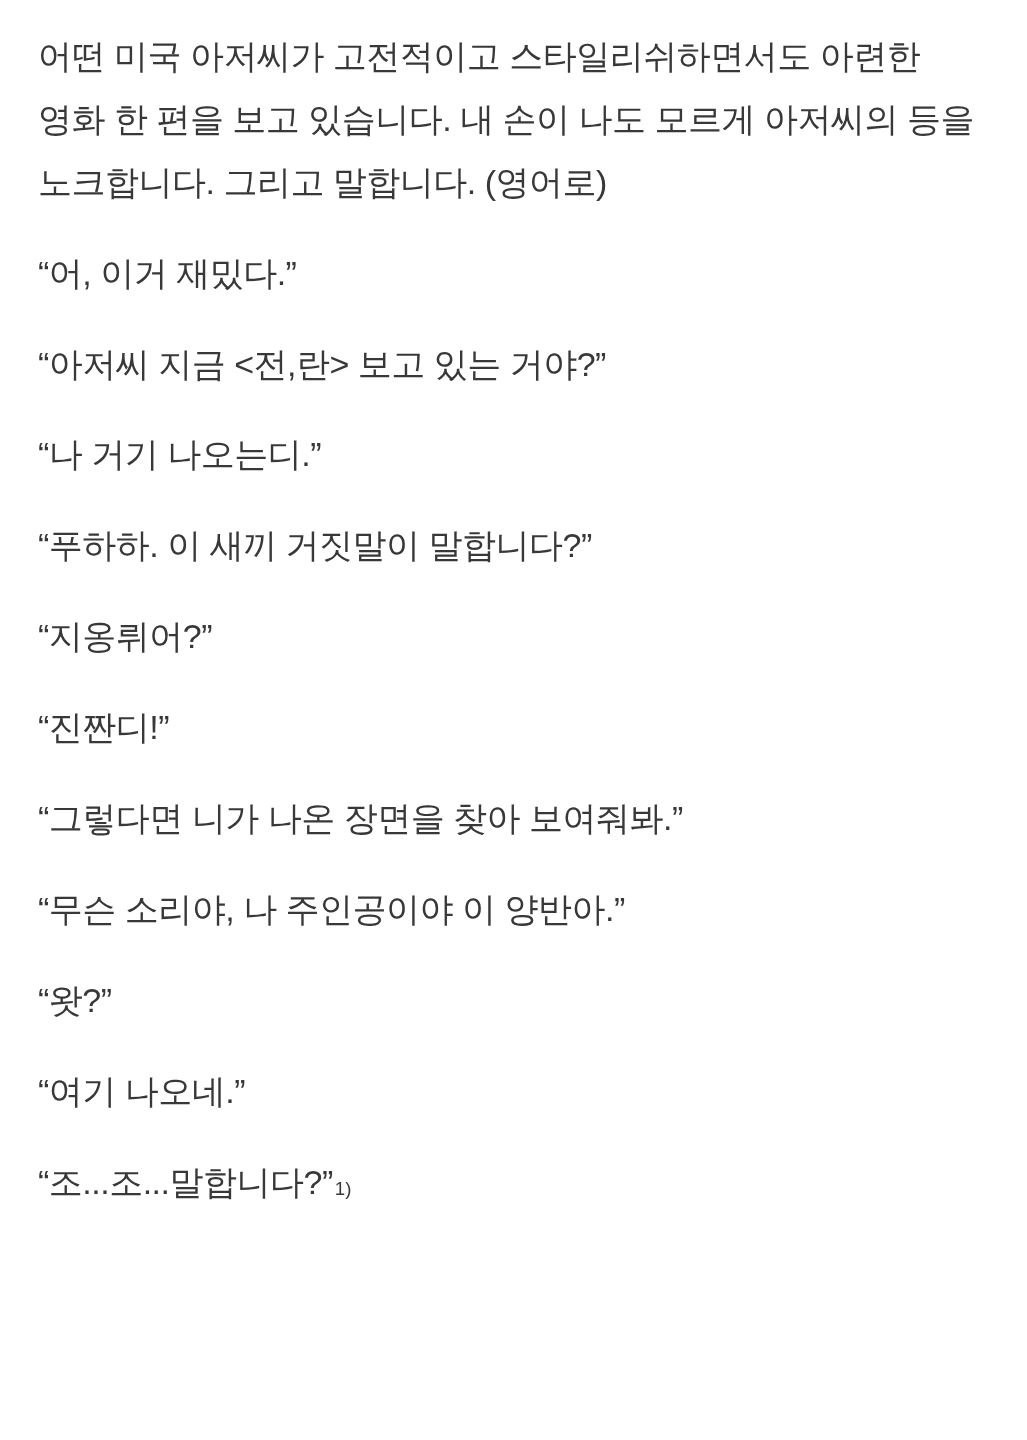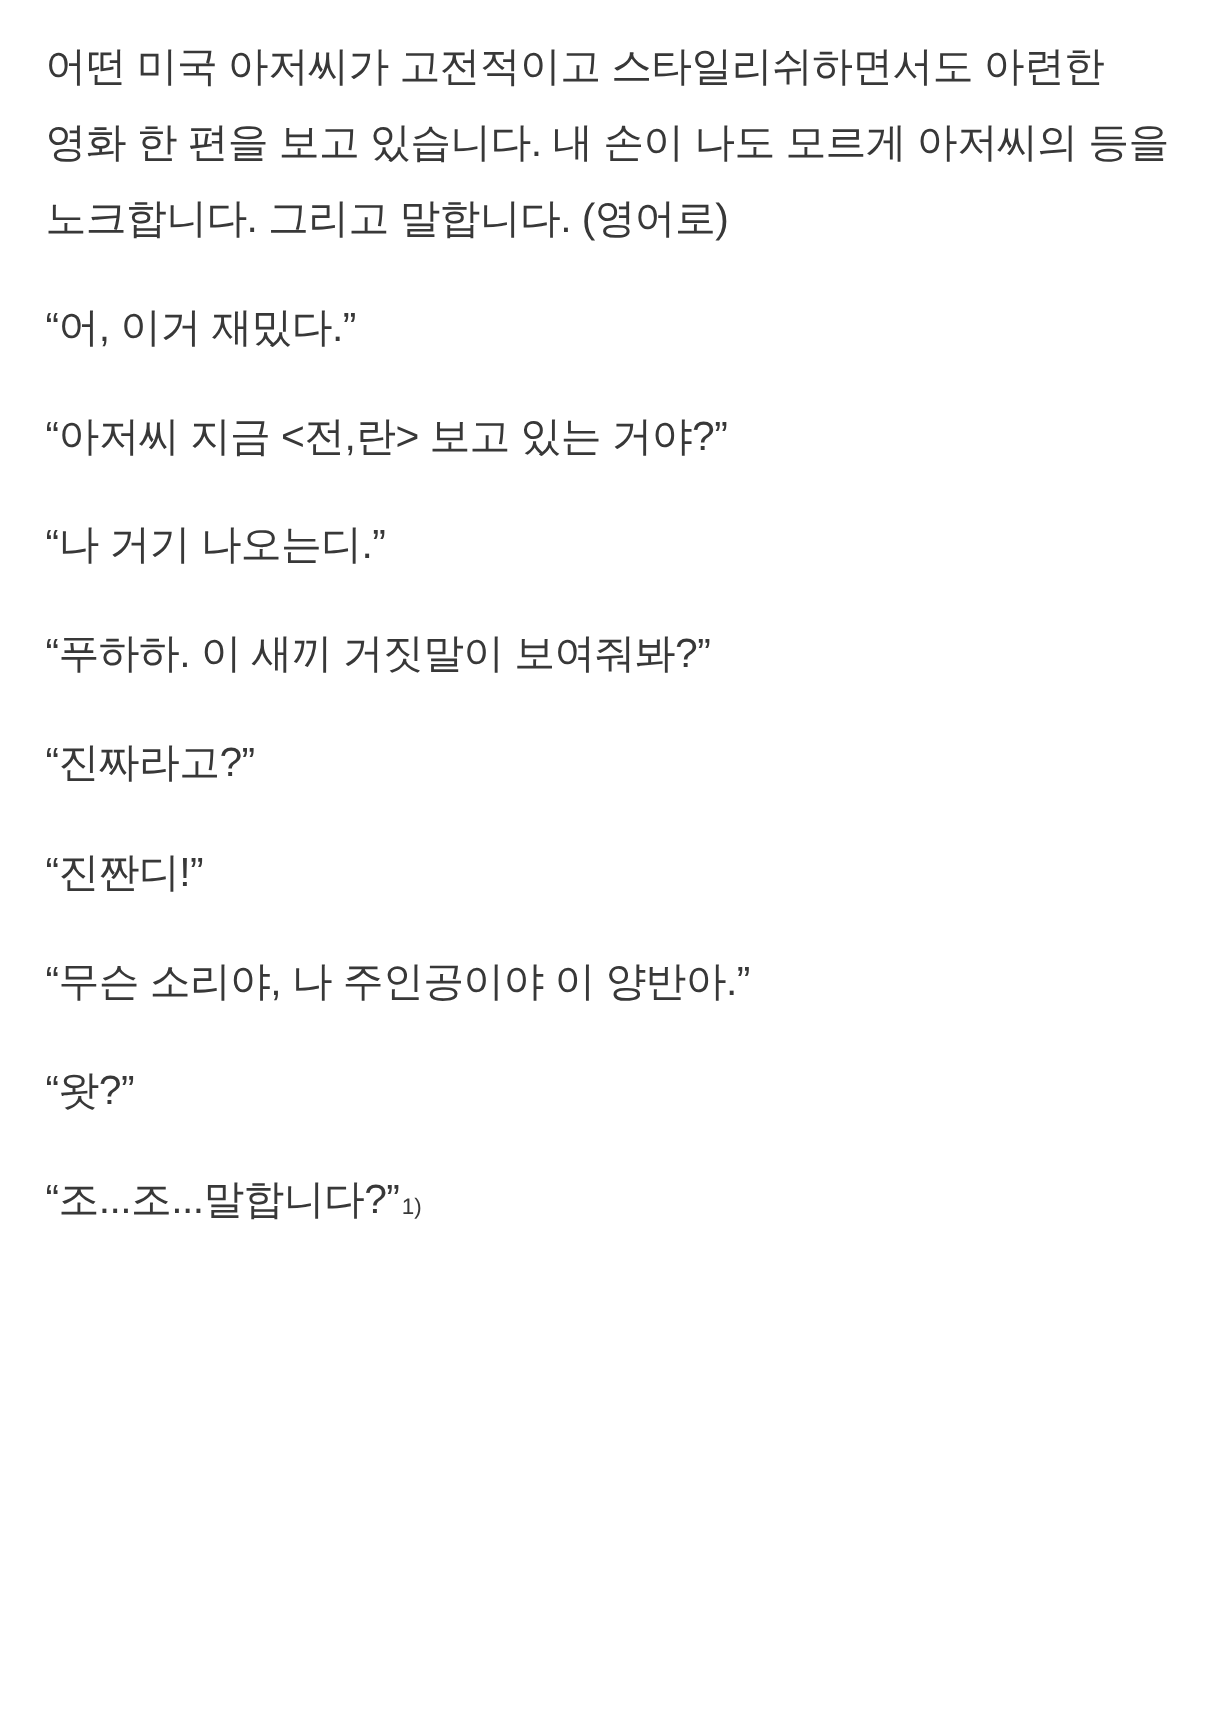--- a/index.html
+++ b/index.html
@@ -32,21 +32,23 @@
   }
 </style>
 </head>
 <body>
 
 <div class="page">
   <p>어떤 미국 아저씨가 고전적이고 스타일리쉬하면서도 아련한 영화 한 편을 보고 있습니다. 내 손이 나도 모르게 아저씨의 등을 노크합니다. 그리고 말합니다. (영어로)</p>
   <p>“어, 이거 재밌다.”</p>
   <p>“아저씨 지금 &lt;전,란&gt; 보고 있는 거야?”</p>
   <p>“나 거기 나오는디.”</p>
-  <p>“푸하하. 이 새끼 거짓말이 보여줘봐?”</p>
-  <p>“진짜라고?”</p>
+  <p>“푸하하. 이 새끼 거짓말이 말합니다?”</p>
+  <p>“지옹뤼어?”</p>
   <p>“진짠디!”</p>
+  <p>“그렇다면 니가 나온 장면을 찾아 보여줘봐.”</p>
   <p>“무슨 소리야, 나 주인공이야 이 양반아.”</p>
   <p>“왓?”</p>
+  <p>“여기 나오네.”</p>
   <p>
     <span>“조...조...말합니다?”</span><span class="footnote">1)</span>
   </p>
 </div>
 
 </body></html>

